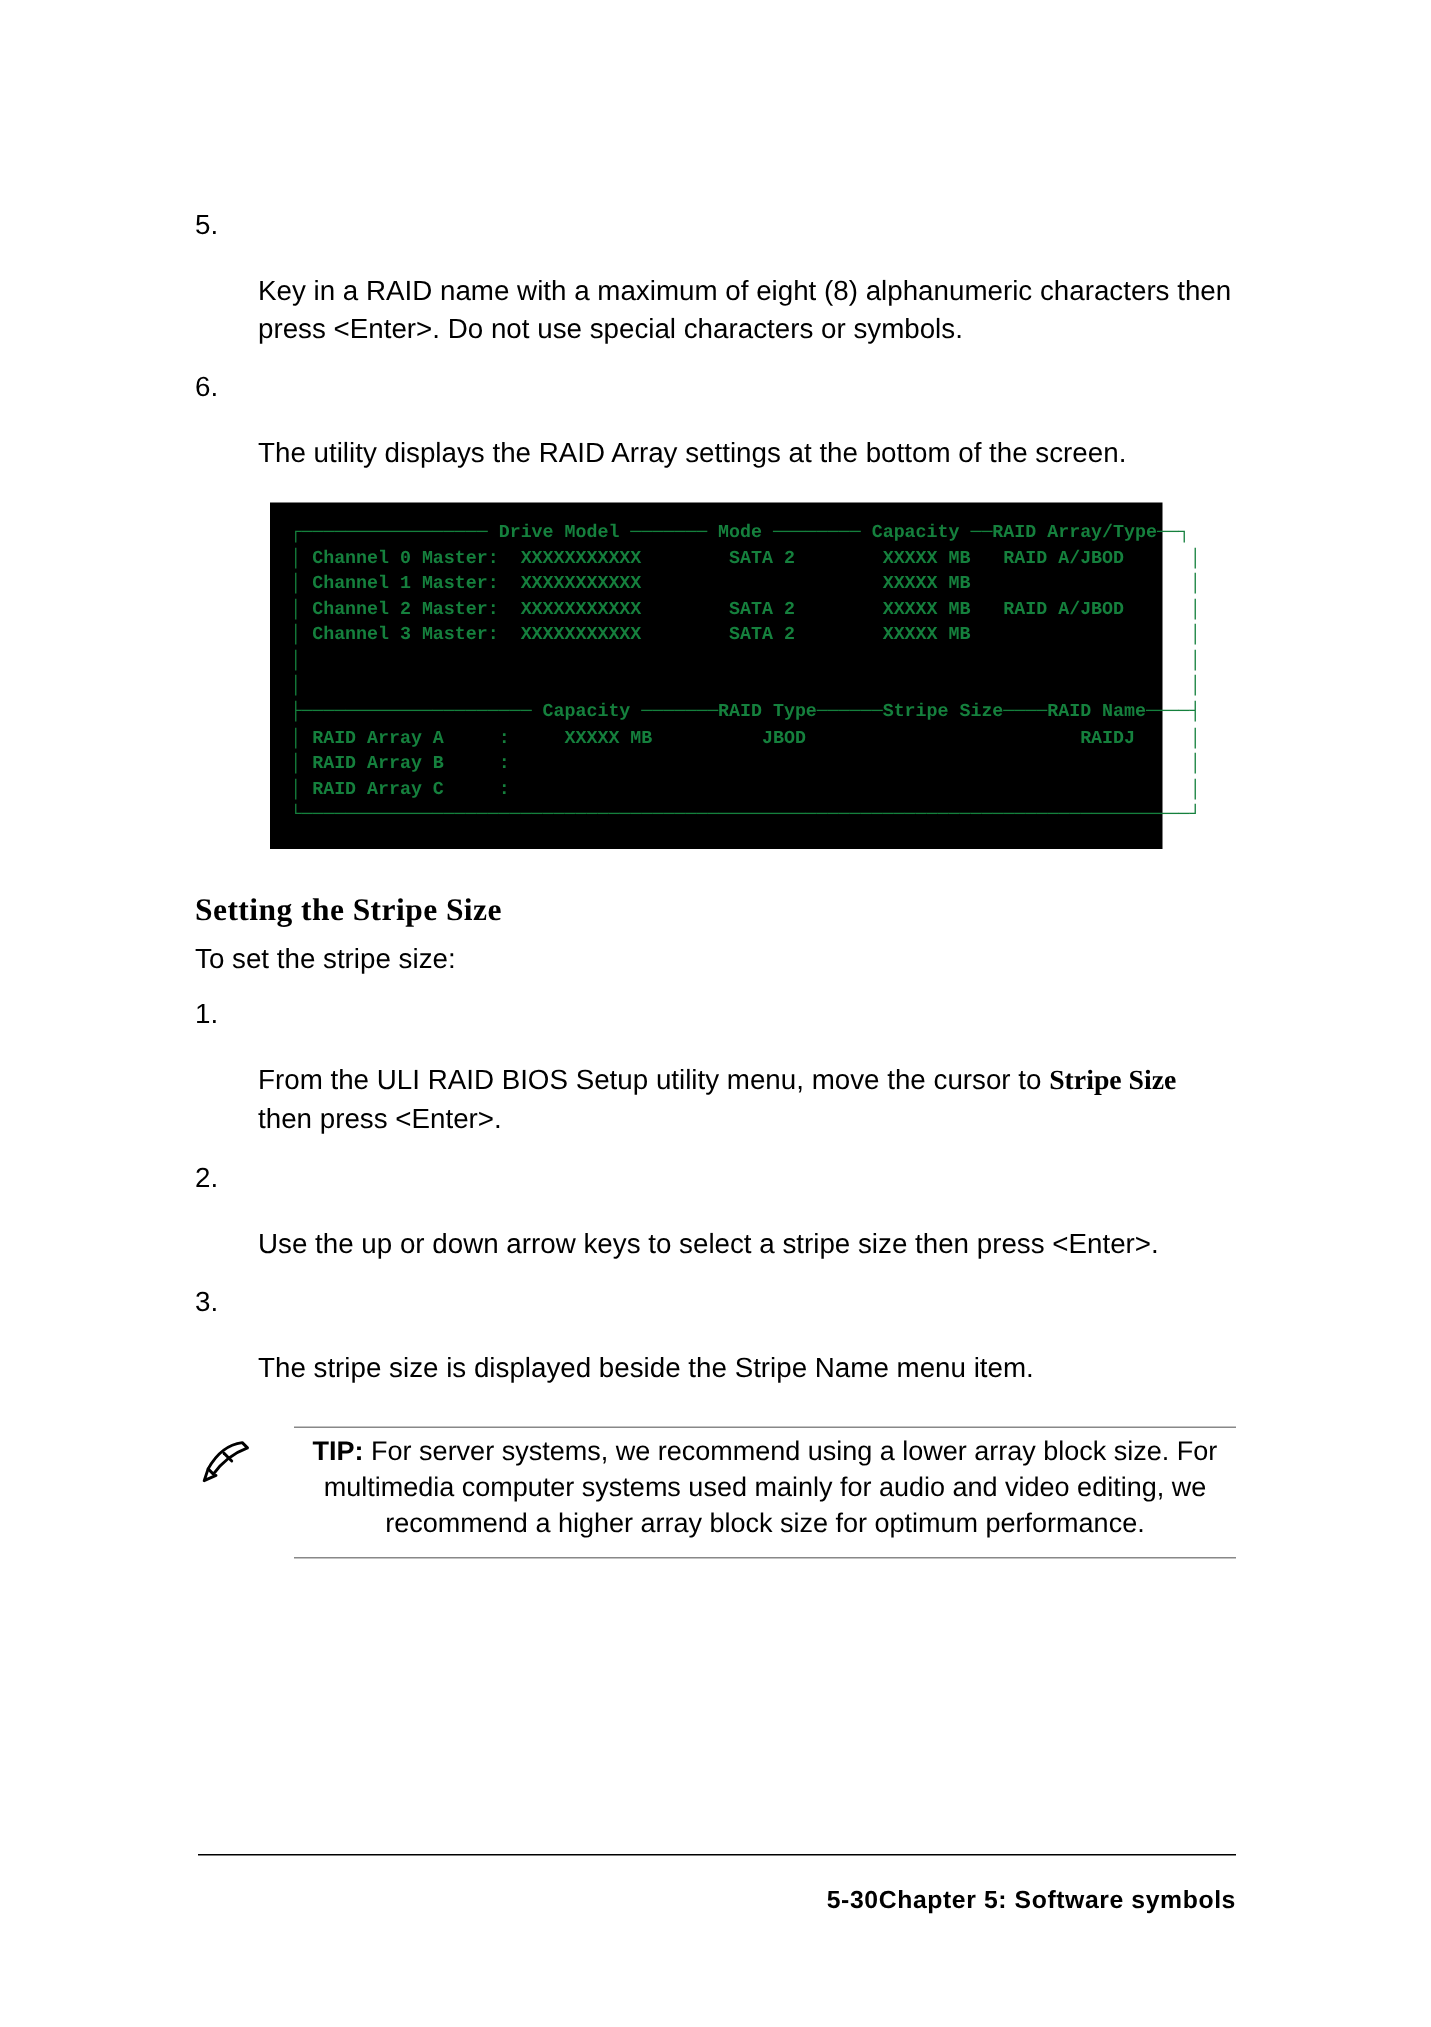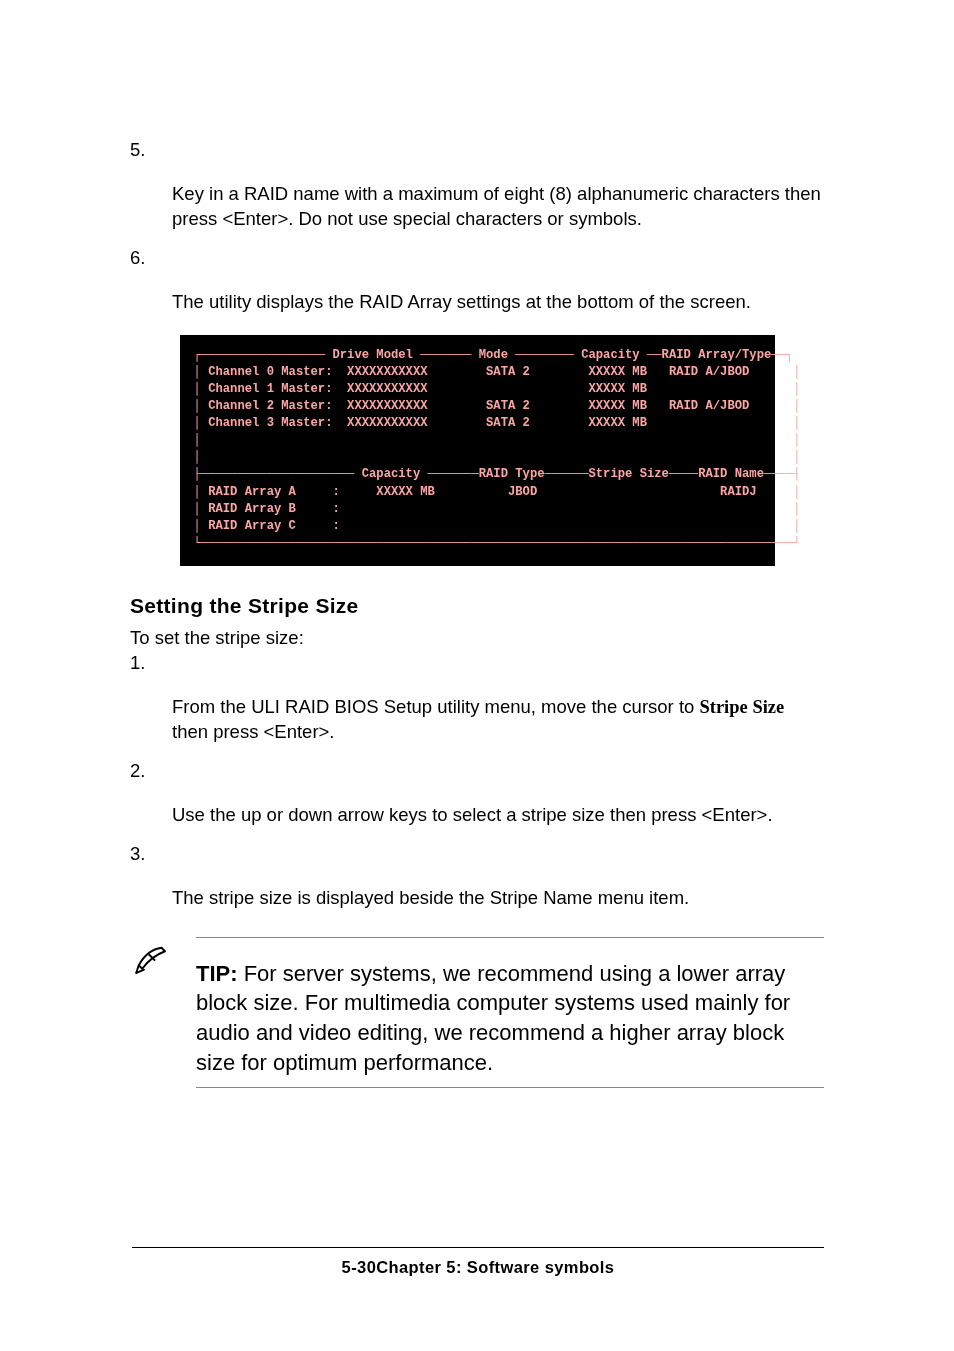--- a/index.html
+++ b/index.html
@@ -12,76 +12,79 @@
   }
 
   .ordered-list { list-style: none; }
   .ordered-list li { display: flex; margin-bottom: 14px; font-size: 18.5px; line-height: 1.35; }
   .ordered-list li .num { width: 42px; flex-shrink: 0; }
   .ordered-list li .txt { flex: 1; margin-top: 44px; }
 
   
   .term {
     background: #000;
-    color: #fca5a5;
+    color: #15803d;
     font-family: "Courier New", Courier, monospace;
     font-weight: bold;
     font-size: 12.2px;
     line-height: 1.4;
     margin: 20px auto 28px auto;
     width: 595px;
     padding: 12px 14px 14px 14px;
     white-space: pre;
   }
 
   .section-heading {
     font-size: 21px;
     font-weight: bold;
     margin: 12px 0 8px 0;
     letter-spacing: 0.3px;
+    font-family: Liberation Serif, serif;
   }
   .body-text {
     font-size: 18.5px;
     line-height: 1.35;
+    margin-bottom: 12px;
   }
 
   .stripe-strong { font-weight: bold; font-family: Liberation Serif, serif; }
 
   
   .tip-block {
     display: flex;
     align-items: flex-start;
     margin-top: 26px;
     gap: 24px;
   }
   .tip-icon {
     width: 42px;
     flex-shrink: 0;
     padding-top: 2px;
   }
   .tip-body {
     flex: 1;
     border-top: 1px solid #888;
     border-bottom: 1px solid #888;
-    padding: 21px 0 10px 0;
-    font-size: 22px;
+    padding: 3px 0 10px 0;
+    font-size: 18px;
     line-height: 1.35;
+    text-align: center;
   }
   .tip-body .tip-label { font-weight: bold; }
 
   
   .footer {
     position: absolute;
     left: 132px;
     right: 130px;
     bottom: 74px;
     display: flex;
-    justify-content: center;
+    justify-content: flex-end;
     border-top: 1px solid #000;
-    padding-top: 10px;
+    padding-top: 21px;
     font-size: 16.5px;
     font-weight: bold;
     letter-spacing: 0.4px;
   }
 </style>
 </head>
 <body>
 
 <ol class="ordered-list" id="upper-steps">
     <li>

